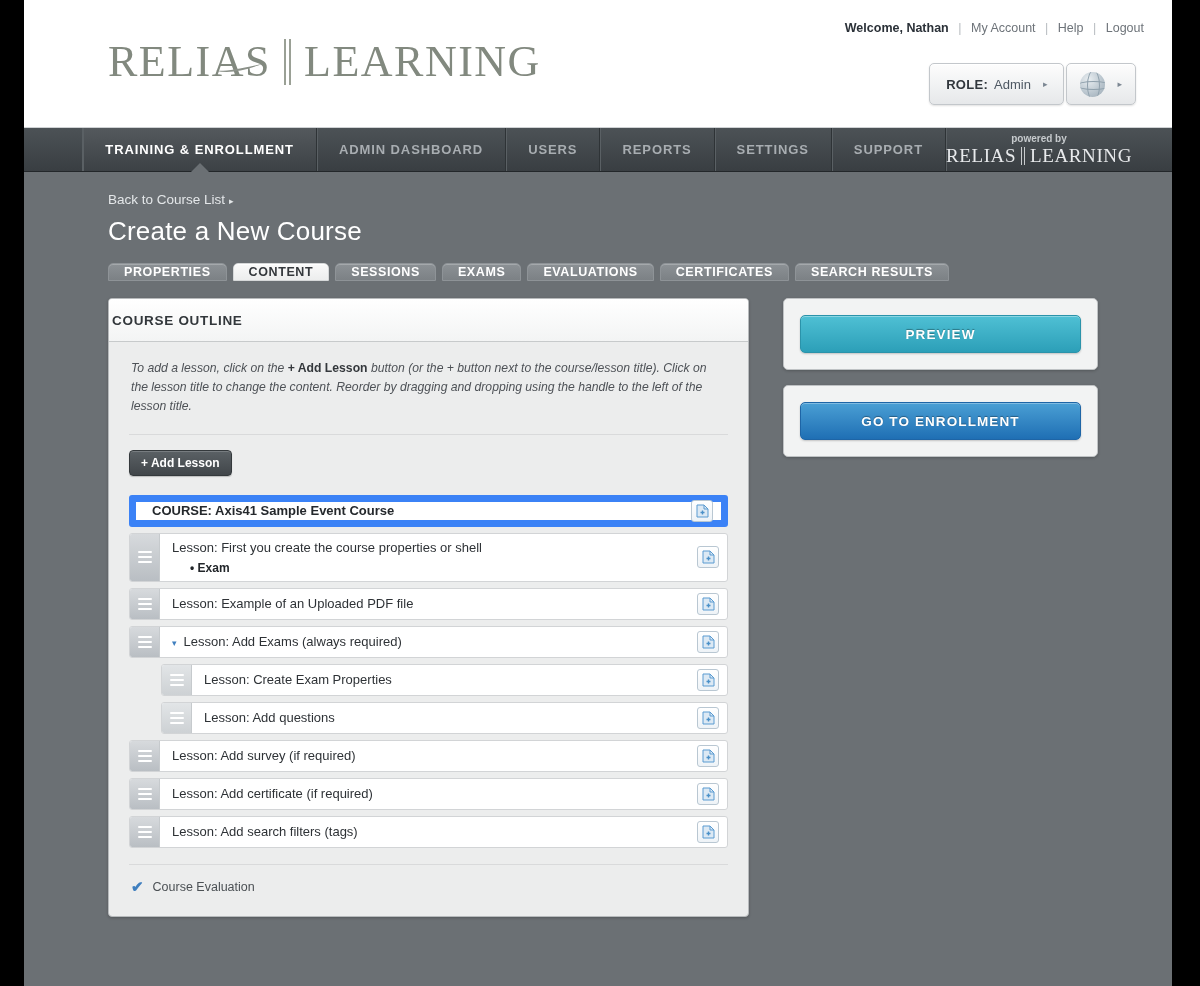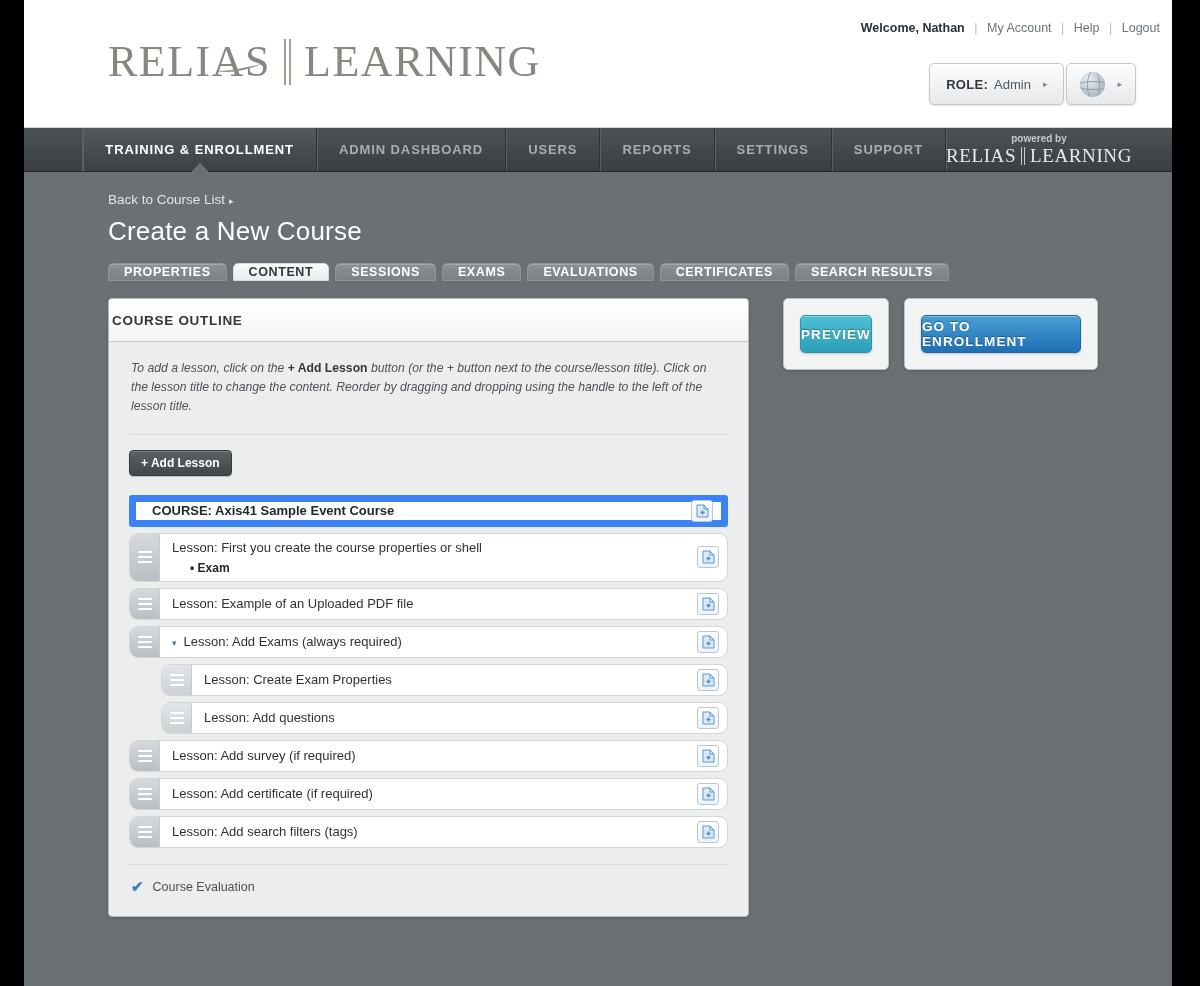--- a/index.html
+++ b/index.html
@@ -21,21 +21,21 @@
 
   
   .header {
     position: relative;
     height: 128px;
     background: #ffffff;
     border-bottom: 1px solid #cfd2d4;
   }
   .util-bar {
     position: absolute;
-    right: 12px; top: 21px;
+    right: 28px; top: 21px;
     font-size: 12.5px;
     color: #5a6067;
     white-space: nowrap;
   }
   .util-bar .welcome { color: #2b3138; font-weight: bold; }
   .util-bar .sep { color: #b9bdc1; margin: 0 6px; }
   .util-bar a { color: #6d7379; text-decoration: none; }
 
   
   .logo {
@@ -238,21 +238,21 @@
     flex: 1;
     font-size: 13px; font-weight: bold; color: #24282c;
   }
 
   .row {
     display: flex;
     align-items: stretch;
     margin-bottom: 6px;
     background: #ffffff;
     border: 1px solid #d2d4d6;
-    border-radius: 9px;
+    border-radius: 3px;
     min-height: 32px;
     overflow: hidden;
   }
   .row.tall { min-height: 44px; }
   .row.nested { margin-left: 32px; }
 
   .handle {
     width: 30px;
     flex: none;
     background: linear-gradient(#d7dadd, #b9bec3);
@@ -292,21 +292,21 @@
     display: flex; align-items: center; justify-content: center;
     flex: none;
     cursor: pointer;
   }
 
   .rule2 { height: 1px; background: #d9dadb; margin: 16px 0 13px; }
   .eval-line { display: flex; align-items: center; gap: 9px; padding-left: 2px; }
   .eval-line .lbl { font-size: 12.5px; color: #4b5054; }
 
   
-  .side { width: 315px; display: flex; flex-direction: row; gap: 15px; }
+  .side { width: 315px; display: flex; flex-direction: column; gap: 15px; }
   .side-card {
     background: #f2f3f3;
     border: 1px solid #bfc2c4;
     border-radius: 5px;
     box-shadow: 0 1px 3px rgba(0,0,0,.22);
     padding: 16px;
   }
   .bigbtn {
     display: flex; align-items: center; justify-content: center;
     height: 38px;

